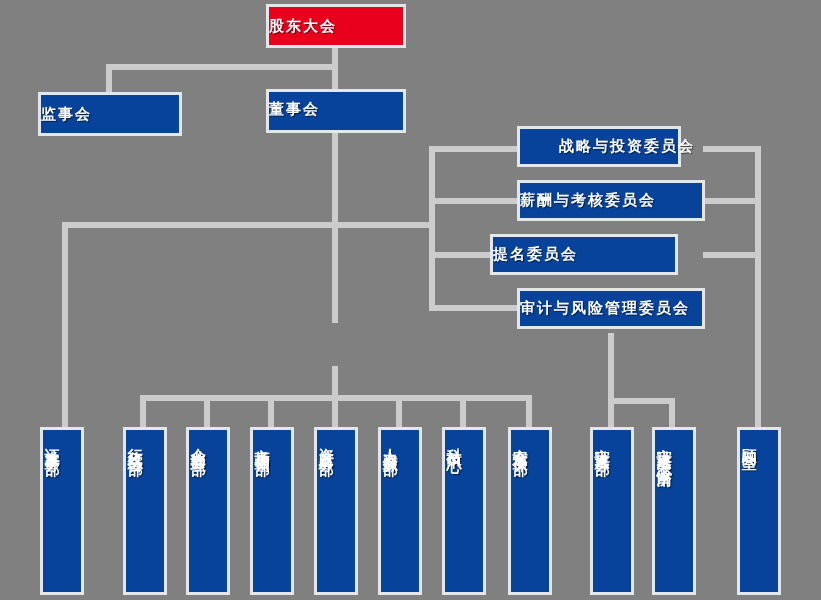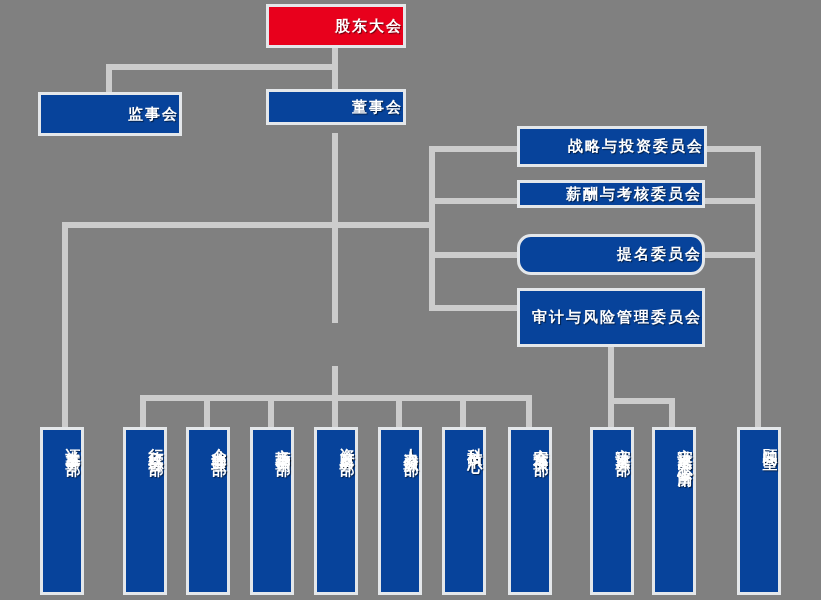--- a/index.html
+++ b/index.html
@@ -26,21 +26,21 @@
   
   .node {
     position: absolute;
     z-index: 3;
     box-sizing: border-box;
     border: 3px solid #e4e7ea;
     background: #07439b;
     color: #ffffff;
     display: flex;
     align-items: center;
-    justify-content: flex-end;
+    justify-content: flex-start;
     text-align: center;
     letter-spacing: 2px;
     font-weight: bold;
     text-shadow: 1px 1px 1px rgba(0,0,0,0.55);
   }
   .node.red {
     background: #e8001c;
   }
   .node .lbl {
     display: block;
@@ -109,37 +109,37 @@
   <div class="line" style="left:526px; top:395px; width:6px; height:35px;"></div>
 
   <div class="node red h-node" style="left:266px; top:4px; width:140px; height:44px;">
     <span class="lbl">股东大会</span>
   </div>
 
   <div class="node h-node" style="left:38px; top:92px; width:144px; height:44px;">
     <span class="lbl">监事会</span>
   </div>
 
-  <div class="node h-node" style="left:266px; top:89px; width:140px; height:36px;">
+  <div class="node h-node" style="left:266px; top:89px; width:140px; height:44px;font-family:Liberation Mono, monospace;">
     <span class="lbl">董事会</span>
   </div>
 
-  <div class="node h-node big" style="left:517px; top:126px; width:190px; height:41px;">
+  <div class="node h-node big" style="left:517px; top:126px; width:164px; height:41px;padding-left:39px;">
     <span class="lbl">战略与投资委员会</span>
   </div>
 
-  <div class="node h-node big" style="left:517px; top:180px; width:188px; height:28px;">
+  <div class="node h-node big" style="left:517px; top:180px; width:188px; height:41px;">
     <span class="lbl">薪酬与考核委员会</span>
   </div>
 
-  <div class="node h-node big" style="left:517px; top:234px; width:188px; height:41px;border-radius:14px;">
+  <div class="node h-node big" style="left:490px; top:234px; width:188px; height:41px;">
     <span class="lbl">提名委员会</span>
   </div>
 
-  <div class="node h-node big" style="left:517px; top:288px; width:188px; height:59px;padding-left:9px;">
+  <div class="node h-node big" style="left:517px; top:288px; width:188px; height:41px;">
     <span class="lbl">审计与风险管理委员会</span>
   </div>
 
 
   <div class="node v-node" style="left:40px; top:427px; width:44px; height:168px;">
     <span class="lbl">证券事务部</span>
   </div>
   <div class="node v-node" style="left:123px; top:427px; width:44px; height:168px;">
     <span class="lbl">行政综合部</span>
   </div>

